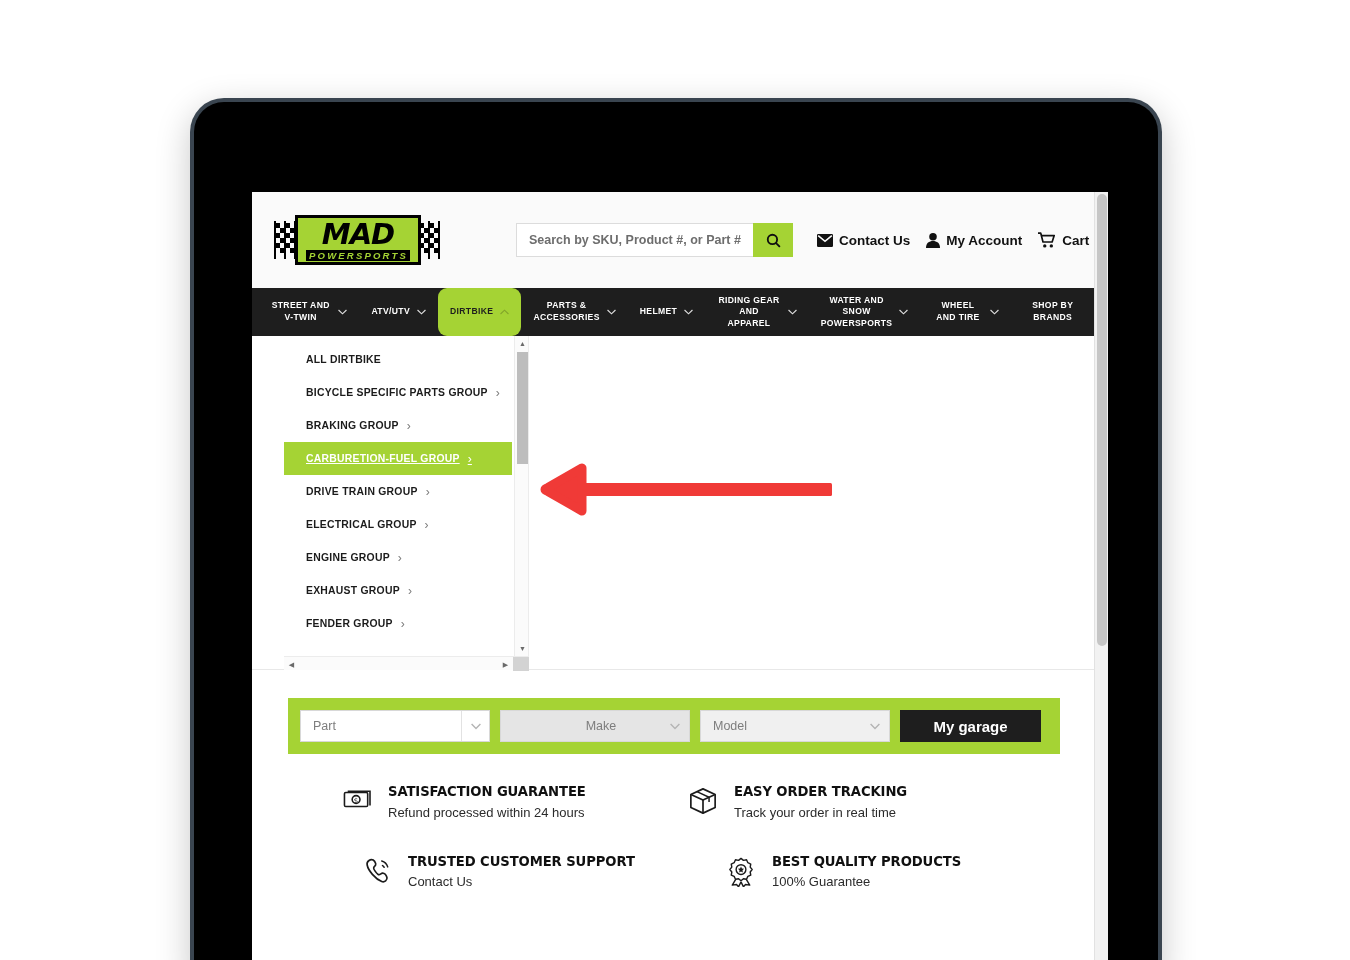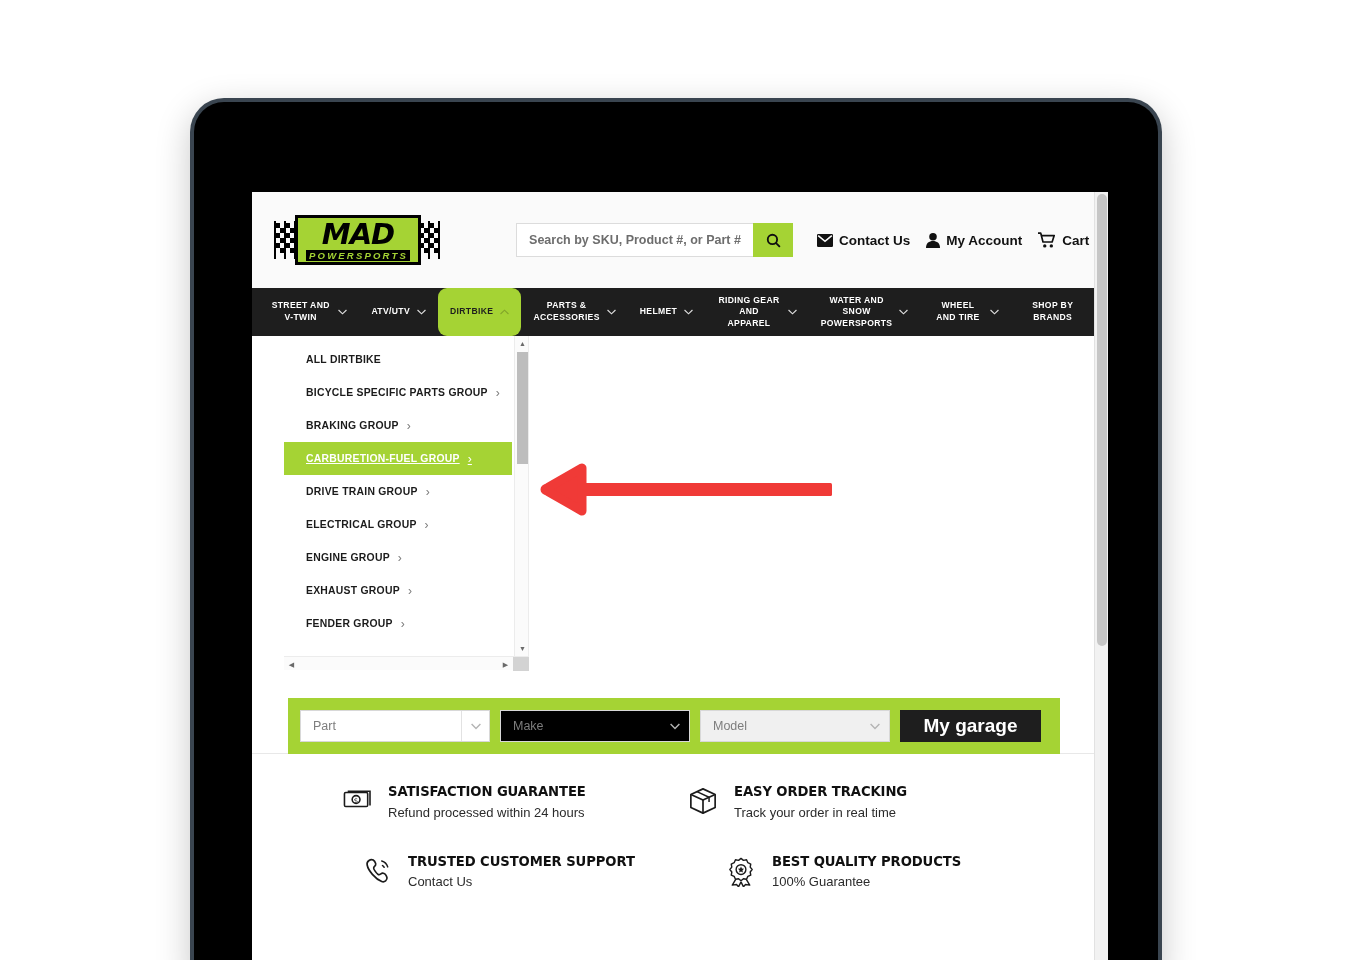--- a/index.html
+++ b/index.html
@@ -110,21 +110,20 @@
     flex: 1;
     border: 1px solid #dcdcdc;
     border-right: none;
     background: #fff;
     font-family: "Liberation Sans", sans-serif;
     font-size: 12.5px;
     font-weight: bold;
     color: #555;
     padding: 0 12px;
     outline: none;
-    text-align: center;
   }
   #search-input::placeholder { color: #6d6d6d; font-weight: bold; }
   #search-button {
     width: 40px;
     background: #a5d334;
     border: none;
     display: flex; align-items: center; justify-content: center;
     cursor: pointer;
   }
 
@@ -163,21 +162,21 @@
     cursor: pointer;
     text-transform: uppercase;
   }
   .nav-item.active { background: #a5d334; color: #1e1e1e; border-radius: 9px; }
   .nav-label { max-width: 96px; }
   .chev { flex: none; opacity: .85; }
 
   
   #mega-panel {
     background: #ffffff;
-    height: 418px;
+    height: 334px;
     position: relative;
     border-bottom: 1px solid #e8e8e8;
   }
   #mega-list {
     position: absolute;
     left: 32px; top: 0;
     width: 228px;
     padding-top: 7px;
   }
   .mega-item {
@@ -242,35 +241,35 @@
     height: 32px;
     display: flex; align-items: center;
     border: 1px solid #d8d8d8;
     font-size: 12.5px;
     color: #7d7d7d;
     padding-left: 12px;
     cursor: pointer;
     position: relative;
   }
   #garage-year  { width: 190px; background: #ffffff; }
-  #garage-make  { width: 190px; background: #000000; }
+  #garage-make  { width: 190px; background: #e5e5e5; justify-content: center; }
   #garage-model { width: 190px; background: #f0f0f0; text-align: right; }
   .sel-caret {
     position: absolute; right: 0; top: 0; bottom: 0;
     width: 28px;
     display: flex; align-items: center; justify-content: center;
     border-left: 1px solid #e2e2e2;
     color: #b4b4b4;
   }
   #garage-make .sel-caret, #garage-model .sel-caret { border-left: none; }
   #my-garage-button {
     width: 141px; height: 32px;
     background: #1e1e1e;
     color: #ffffff;
-    font-size: 19px;
+    font-size: 15px;
     font-weight: bold;
     border: none;
     cursor: pointer;
     font-family: "Liberation Sans", sans-serif;
   }
 
   
   #features {
     position: absolute;
     left: 0; top: 592px;

